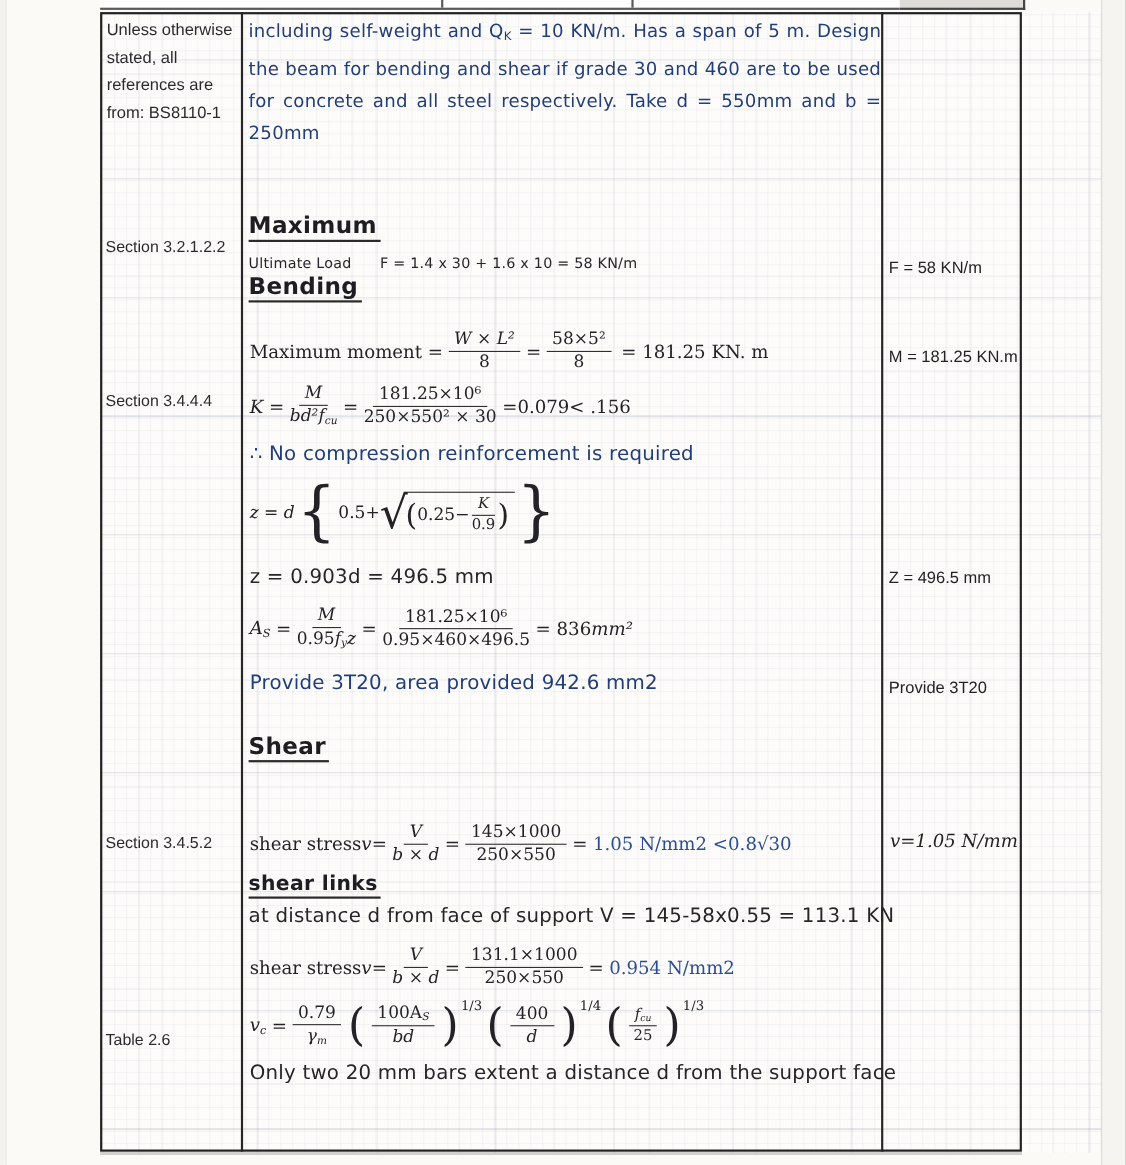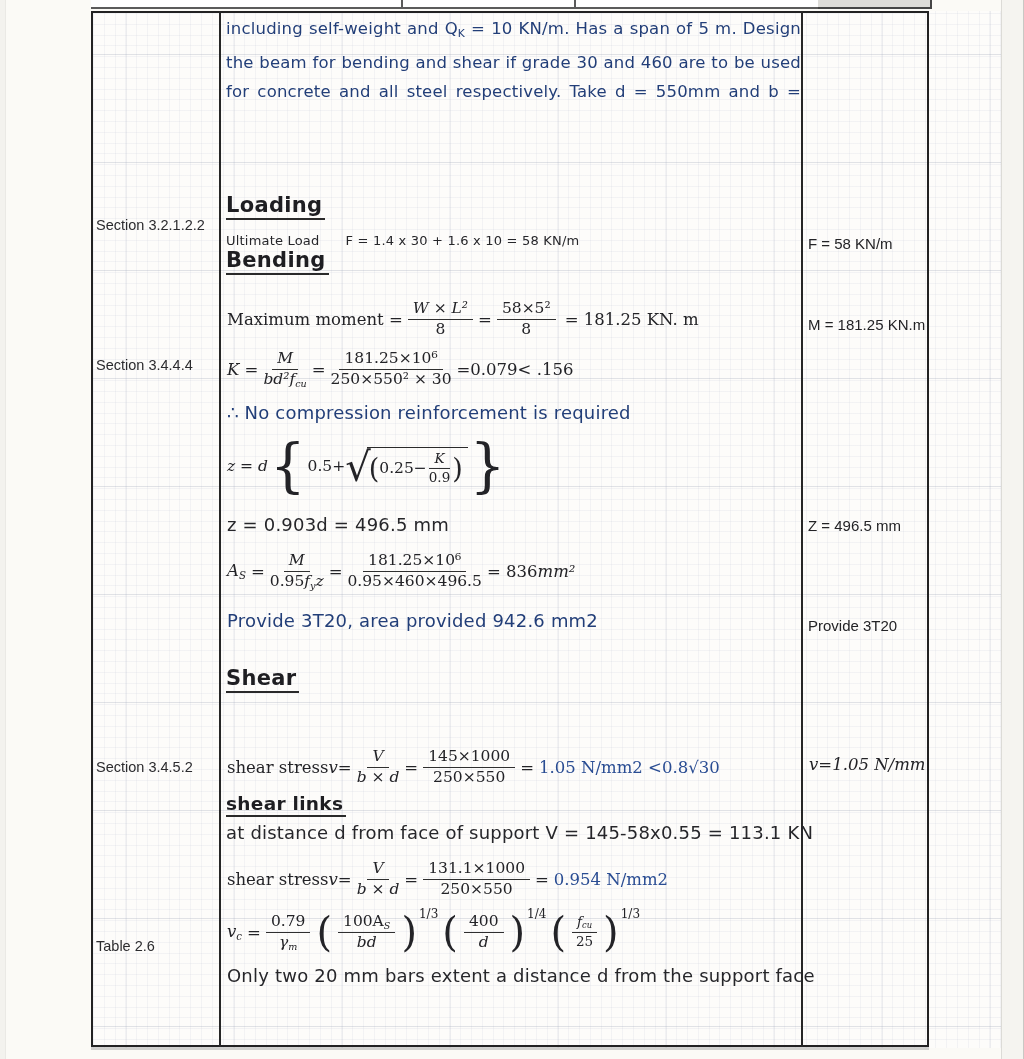--- a/index.html
+++ b/index.html
@@ -69,32 +69,34 @@
   <div class="abs sliver-row"></div>
   <div class="abs sliver-tick" style="left:401px;"></div>
   <div class="abs sliver-tick" style="left:574px;"></div>
   <div class="abs sliver-block"></div>
   <div class="abs tframe"></div>
   <div class="abs vdiv" style="left:219px;"></div>
   <div class="abs vdiv" style="left:801px;"></div>
   <div class="abs edge-right"></div>
   <div class="abs edge-left"></div>
 
+  <div class="abs sans-note" style="left:97px;top:15px;width:116px;">Unless otherwise stated, all references are from: BS8110-1</div>
   <div class="abs sans-ref" style="left:96px;top:217px;">Section 3.2.1.2.2</div>
   <div class="abs sans-ref" style="left:96px;top:357px;">Section 3.4.4.4</div>
   <div class="abs sans-ref" style="left:96px;top:759px;">Section 3.4.5.2</div>
   <div class="abs sans-ref" style="left:96px;top:938px;">Table 2.6</div>
 
   <div class="abs hw hw-blue" style="left:226px;top:14px;">
     <div class="prob-line"><span>including self-weight and Q</span><span class="psub">K</span><span> = 10 KN/m. Has a span of 5 m. Design</span></div>
     <div class="prob-line">the beam for bending and shear if grade 30 and 460 are to be used</div>
     <div class="prob-line">for concrete and all steel respectively. Take d = 550mm and b =</div>
-  </div>
-
-  <div class="abs" style="left:226px;top:193px;"><span class="hw-heading">Loading</span></div>
+    <div class="prob-line last">250mm</div>
+  </div>
+
+  <div class="abs" style="left:226px;top:193px;"><span class="hw-heading">Maximum</span></div>
   <div class="abs hw hw-black" style="left:226px;top:233px;font-size:13px;">
     <span>Ultimate Load</span><span class="gap"></span><span>F = 1.4 x 30 + 1.6 x 10 = 58 KN/m</span>
   </div>
 
   <div class="abs" style="left:226px;top:248px;"><span class="hw-heading">Bending</span></div>
 
   <div class="abs mrow" style="left:227px;top:297px;height:44px;">
     <span>Maximum moment =</span>
     <span class="frac f15">
         <span class="num it">W × L²</span>

